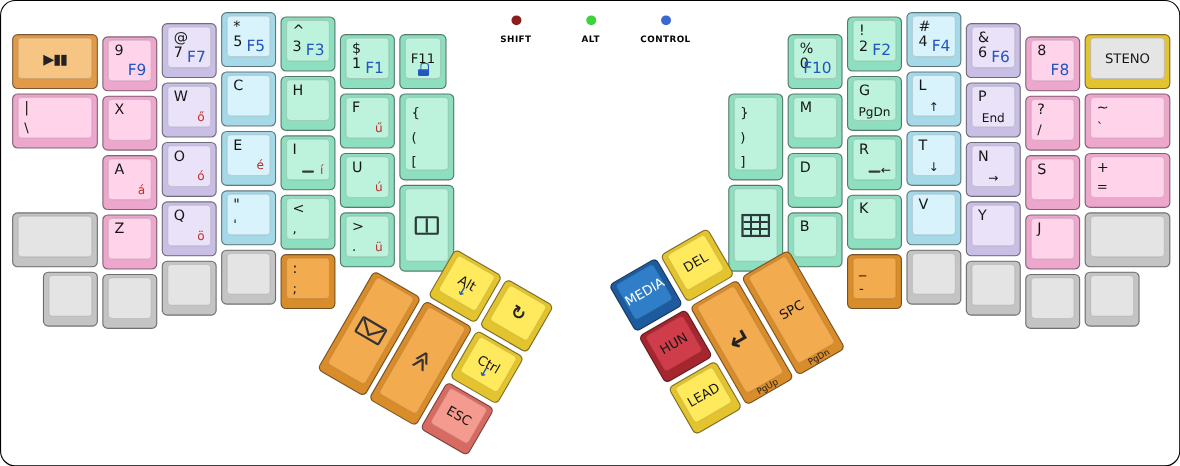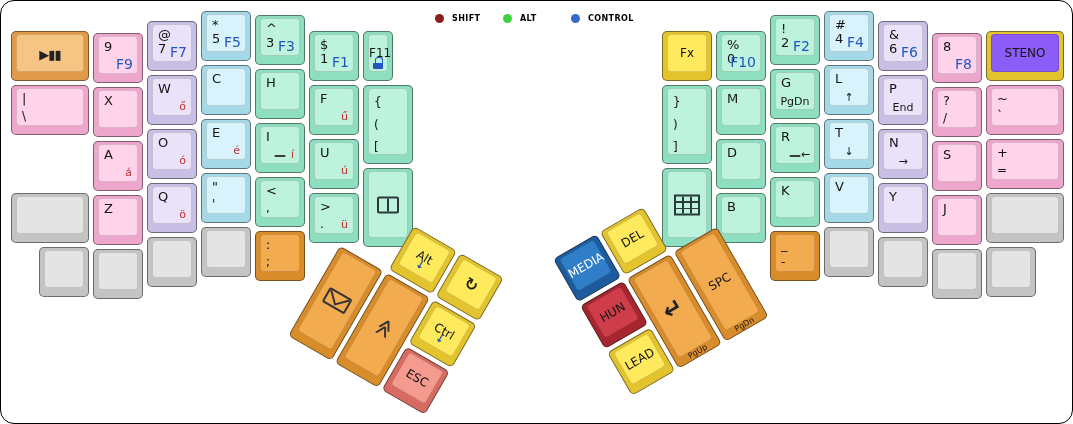--- a/index.html
+++ b/index.html
@@ -46,21 +46,21 @@
   .i-return::before{content:"↵";font-size:24px;font-weight:bold;color:#222}
   .i-redo::before{content:"↻";font-size:16px;font-weight:bold;color:#222}
   .i-layer-down::before{content:"↓";color:#2356bf;font-size:11px;font-weight:bold}
   .sub.i-lock{width:10px;height:12px}
   .sub.i-lock::before{content:"";position:absolute;top:0;left:2px;width:6px;height:6px;border:1.5px solid #2356bf;border-bottom:none;border-radius:3px 3px 0 0}
   .sub.i-lock::after{content:"";position:absolute;bottom:0;left:0;width:10px;height:6px;background:#2356bf;border-radius:1px}
 
   .cluster{position:absolute;transform-origin:0 0;width:0;height:0}
 
   .indicators{position:absolute;left:434px;top:13px;display:flex}
-  .ind{width:68px;display:flex;flex-direction:row;align-items:center;gap:8px}
+  .ind{width:68px;display:flex;flex-direction:column;align-items:center;gap:8px}
   .led{width:9px;height:9px;border-radius:50%}
   .ind-label{font-size:8px;font-weight:bold;color:#000;letter-spacing:.4px}
 </style>
 </head>
 <body>
 
 <div class="canvas" id="board">
   <div class="indicators">
     <div class="ind">
       <span class="led" style="background: rgb(138, 31, 31);"></span>
@@ -205,21 +205,21 @@
         <span class="leg red">ú</span>
       </div>
     </div>
     <div class="key c-mint" style="left: 308px; top: 192px; width: 50px; height: 50px; background: rgb(142, 222, 192);">
       <div class="cap" style="background: rgb(189, 242, 220);">
         <span class="leg tl">&gt;</span>
         <span class="leg bl">.</span>
         <span class="leg red">ü</span>
       </div>
     </div>
-    <div class="key c-mint" style="left: 362px; top: 30px; width: 30px; height: 50px; background: rgb(142, 222, 192);">
+    <div class="key c-mint" style="left: 362px; top: 30px; width: 43px; height: 50px; background: rgb(142, 222, 192);">
       <div class="cap" style="background: rgb(189, 242, 220);">
         <span class="leg ctr">F11</span>
         <span class="sub i-lock"></span>
       </div>
     </div>
     <div class="key c-mint" style="left: 362px; top: 84px; width: 50px; height: 79px; background: rgb(142, 222, 192);">
       <div class="cap" style="background: rgb(189, 242, 220);">
         <span class="leg ln">{</span>
         <span class="leg ln">(</span>
         <span class="leg ln">[</span>
@@ -241,25 +241,20 @@
     </div>
     <div class="key c-gray" style="left: 200px; top: 226px; width: 50px; height: 50px; background: rgb(196, 196, 196);">
       <div class="cap" style="background: rgb(228, 228, 228);"></div>
     </div>
     <div class="key c-orange" style="left: 254px; top: 230px; width: 50px; height: 50px; background: rgb(216, 140, 42);">
       <div class="cap" style="background: rgb(243, 171, 80);">
         <span class="leg tl">:</span>
         <span class="leg bl">;</span>
       </div>
     </div>
-    <div class="key c-yellow" style="left: 661px; top: 30px; width: 50px; height: 50px; background: rgb(227, 195, 46);">
-      <div class="cap" style="background: rgb(255, 233, 92);">
-        <span class="leg ctr">Fx</span>
-      </div>
-    </div>
     <div class="key c-mint" style="left: 661px; top: 84px; width: 50px; height: 79px; background: rgb(142, 222, 192);">
       <div class="cap" style="background: rgb(189, 242, 220);">
         <span class="leg ln">}</span>
         <span class="leg ln">)</span>
         <span class="leg ln">]</span>
       </div>
     </div>
     <div class="key c-mint" style="left: 661px; top: 167px; width: 50px; height: 79px; background: rgb(142, 222, 192);">
       <div class="cap" style="background: rgb(189, 242, 220);">
         <span class="kicon i-grid"></span>
@@ -376,21 +371,21 @@
       <div class="cap" style="background: rgb(255, 211, 234);">
         <span class="leg tl">S</span>
       </div>
     </div>
     <div class="key c-pink" style="left: 931px; top: 194px; width: 50px; height: 50px; background: rgb(237, 167, 205);">
       <div class="cap" style="background: rgb(255, 211, 234);">
         <span class="leg tl">J</span>
       </div>
     </div>
     <div class="key c-yellow" style="left: 985px; top: 30px; width: 78px; height: 50px; background: rgb(227, 195, 46);">
-      <div class="cap" style="background: #8b5cf6;">
+      <div class="cap" style="background: #e5e5e5;">
         <span class="leg ctr">STENO</span>
       </div>
     </div>
     <div class="key c-pink" style="left: 985px; top: 84px; width: 78px; height: 50px; background: rgb(237, 167, 205);">
       <div class="cap" style="background: rgb(255, 211, 234);">
         <span class="leg tl">~</span>
         <span class="leg bl">`</span>
       </div>
     </div>
     <div class="key c-pink" style="left: 985px; top: 138px; width: 78px; height: 50px; background: rgb(237, 167, 205);">

